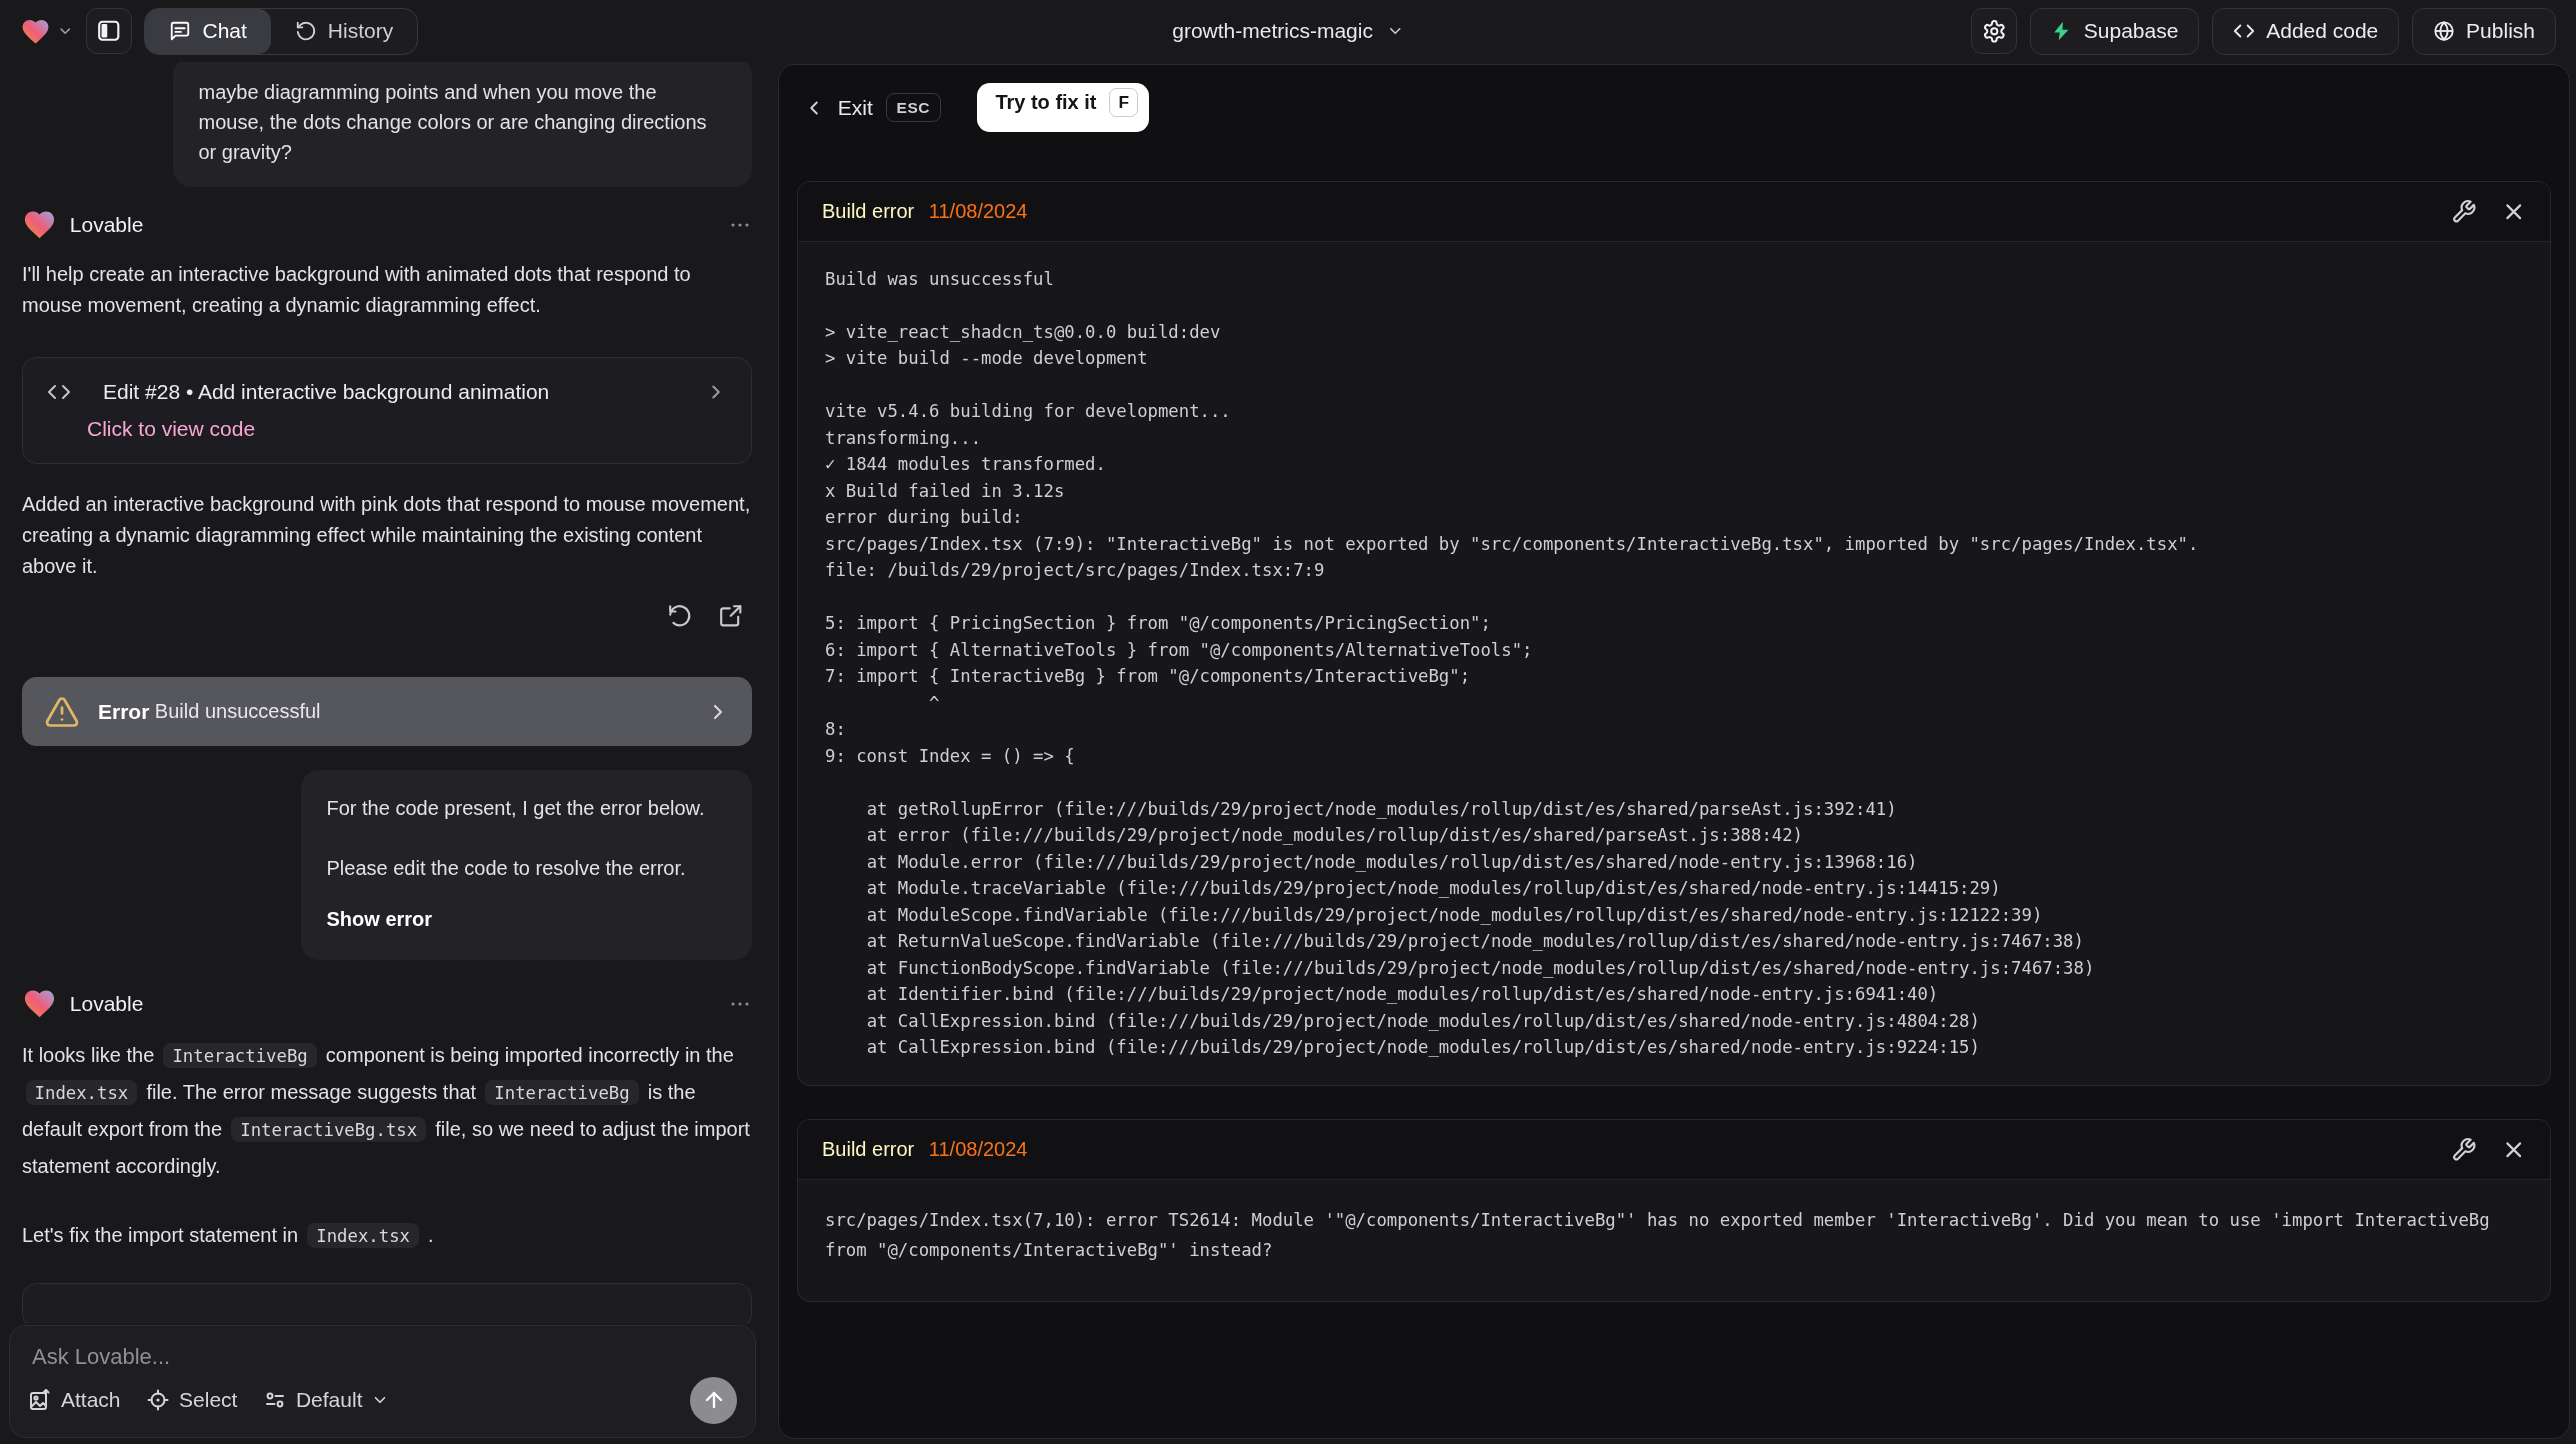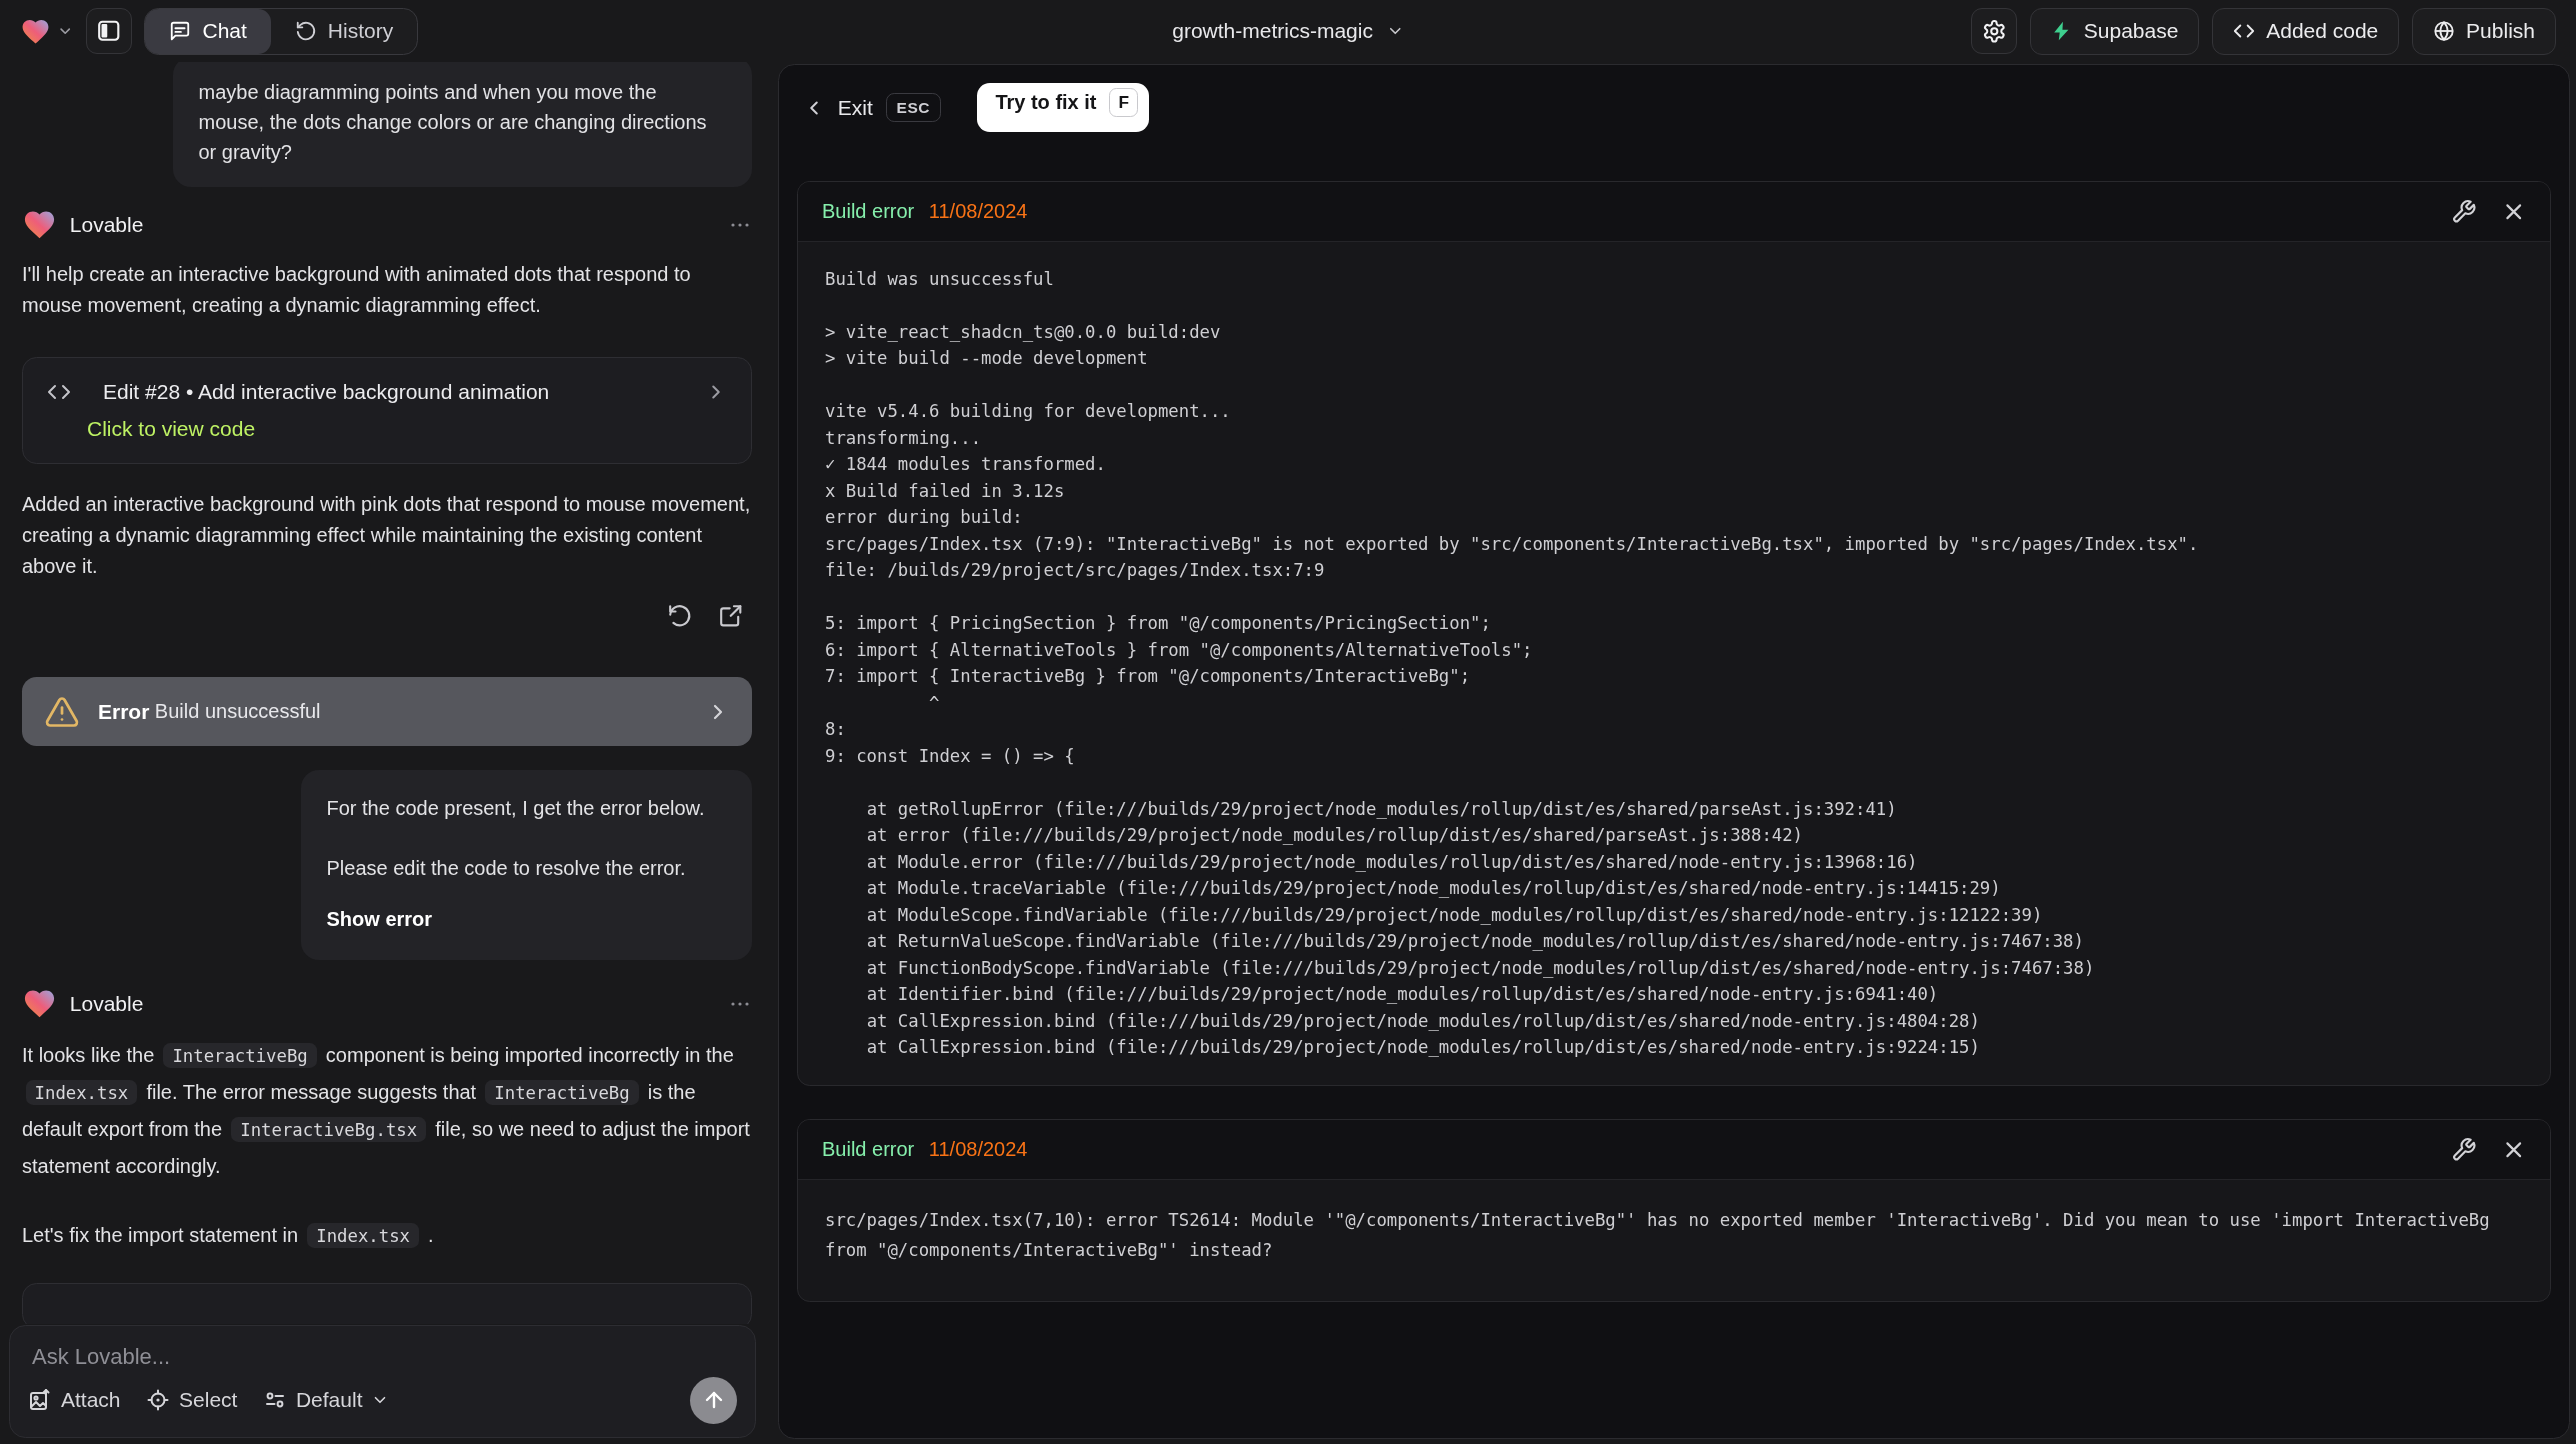--- a/index.html
+++ b/index.html
@@ -39,21 +39,21 @@
   .bubble-1 { margin-top:-5.5px; margin-left:151px; }
   .lovable-row { display:flex; align-items:center; gap:12.8px; margin-top:18px; height:40px; }
   .lovable-name { font-size:21px; color:#f2f2f4; }
   .dots { margin-left:auto; color:#8d8d94; }
   .para { font-size:20px; line-height:31px; color:#e3e3e6; margin-top:14.6px; }
   .chip { font-family:"DejaVu Sans Mono", monospace; font-size:17.3px; background:#27272b;
     color:#d8d8dc; border-radius:7.3px; padding:2.7px 9px; margin:0 3.6px; }
   .edit-card { margin-top:36px; background:#1d1d21; border:0.9px solid #2e2e33;
     border-radius:14.6px; padding:22px 24px; }
   .edit-title-row { display:flex; align-items:center; gap:32px; color:#ececef; font-size:21px; }
-  .edit-sub { margin-top:12.8px; margin-left:40px; font-size:21px; color:#bef264; }
+  .edit-sub { margin-top:12.8px; margin-left:40px; font-size:21px; color:#f9a8d4; }
   .chev-right { margin-left:auto; color:#9b9ba2; }
   .msg-actions { display:flex; justify-content:flex-end; gap:9px; margin-top:12.8px; }
   .icon-btn { width:42px; height:42px; border-radius:9px; display:flex;
     align-items:center; justify-content:center; color:#c9c9ce; }
   .error-card { margin-top:40px; background:#56575d; border-radius:14.6px;
     padding:16.4px 22px; display:flex; align-items:center; gap:18px; }
   .error-texts { display:flex; flex-direction:row; gap:5.5px; }
   .error-title { font-size:21px; font-weight:700; color:#ffffff; }
   .error-sub { font-size:20px; color:#e8e8ec; }
   .bubble-2 { margin-top:24px; margin-left:auto; width:451px; padding:25.5px; }
@@ -84,21 +84,21 @@
   .fix-btn { margin-left:20px; display:flex; align-items:center; gap:12.8px;
     background:#ffffff; color:#151517; border:none; border-radius:12.8px;
     height:49px; padding:0 11px 10px 18px; font-size:20px; font-weight:600; }
   .key-badge { width:29px; height:29px; border:0.9px solid #c9c9cd; border-radius:7.3px;
     display:flex; align-items:center; justify-content:center; font-size:17.3px; font-weight:700; }
   .err-panel { margin:36px 18px 0 18px; border:0.9px solid #29292d; border-radius:12.8px;
     overflow:hidden; background:#17171a; }
   .err-panel + .err-panel { margin-top:33px; }
   .err-head { height:60px; background:#111114; border-bottom:0.9px solid #242428;
     display:flex; align-items:center; padding:0 24px; gap:14.6px; }
-  .err-title { font-size:20px; color:#86efac; }
+  .err-title { font-size:20px; color:#fef9c3; }
   .err-date { font-size:20px; color:#f97316; }
   .err-head-actions { margin-left:auto; display:flex; align-items:center; gap:24px; color:#d2d2d6; }
   .err-log { padding:24px 27px; font-family:"DejaVu Sans Mono", monospace;
     font-size:17.3px; line-height:26.5px; color:#cfcfd3; white-space:pre-wrap; }
   .err-log.short { line-height:30px; padding:25.5px 27px 36px 27px; }
 </style>
 </head>
 <body>
 
 <header class="topbar">

